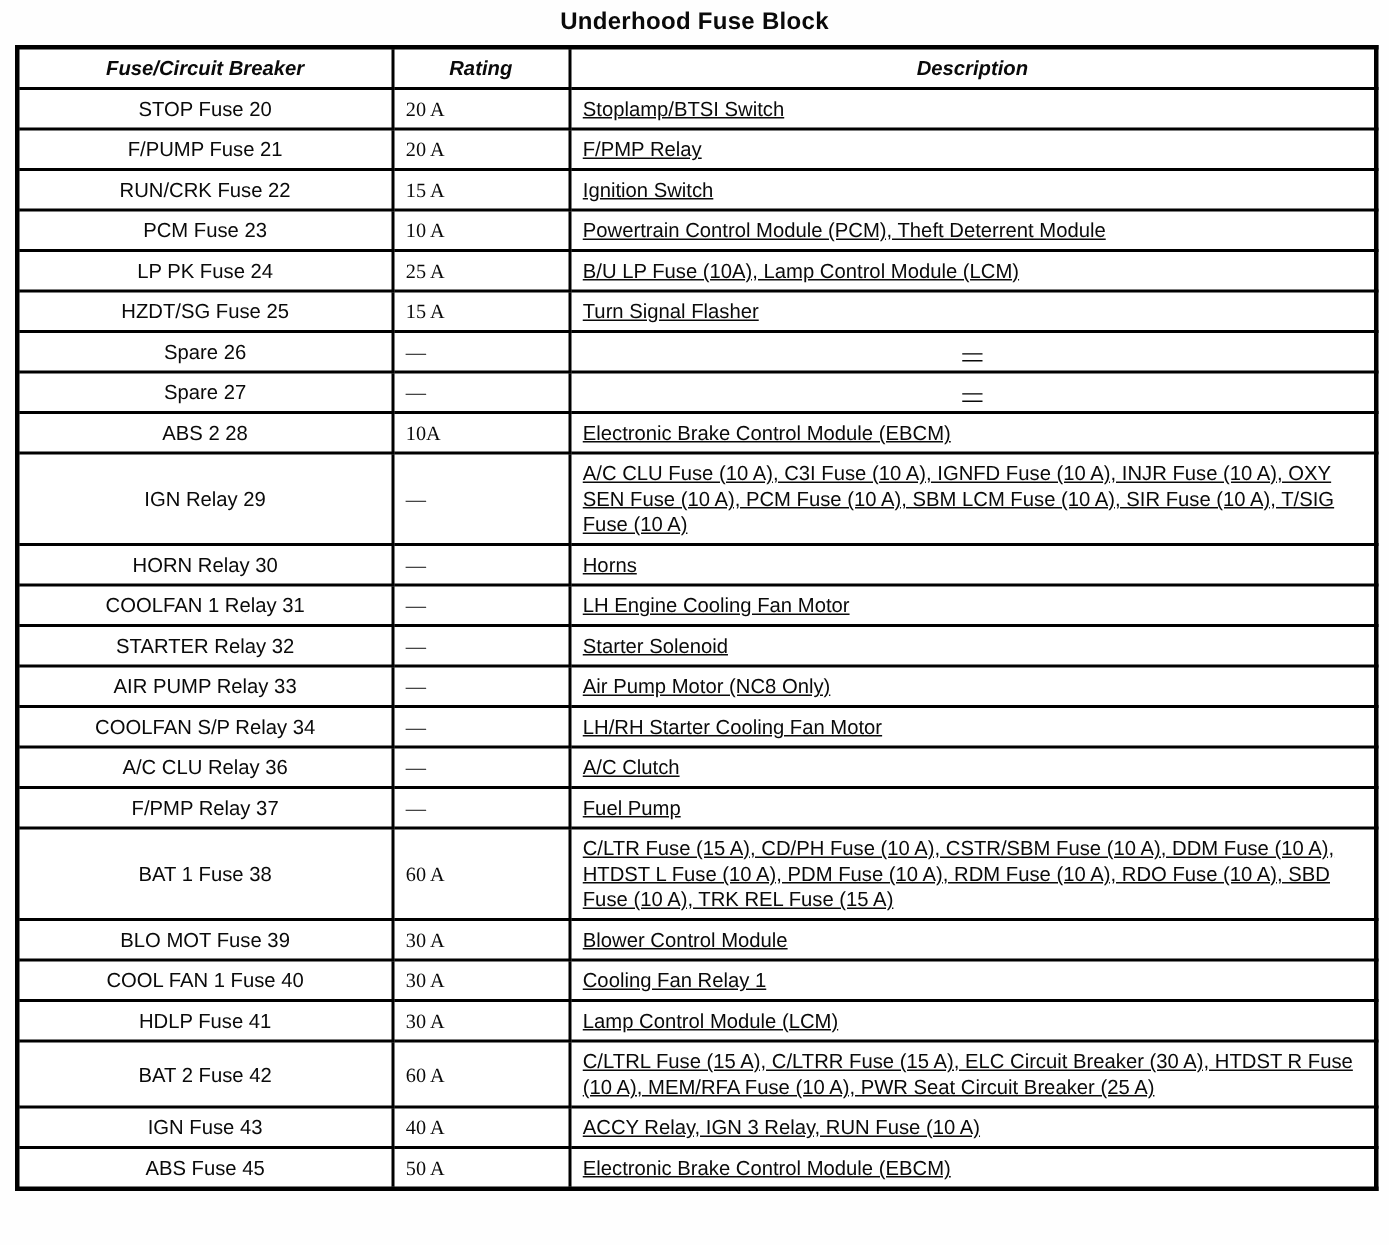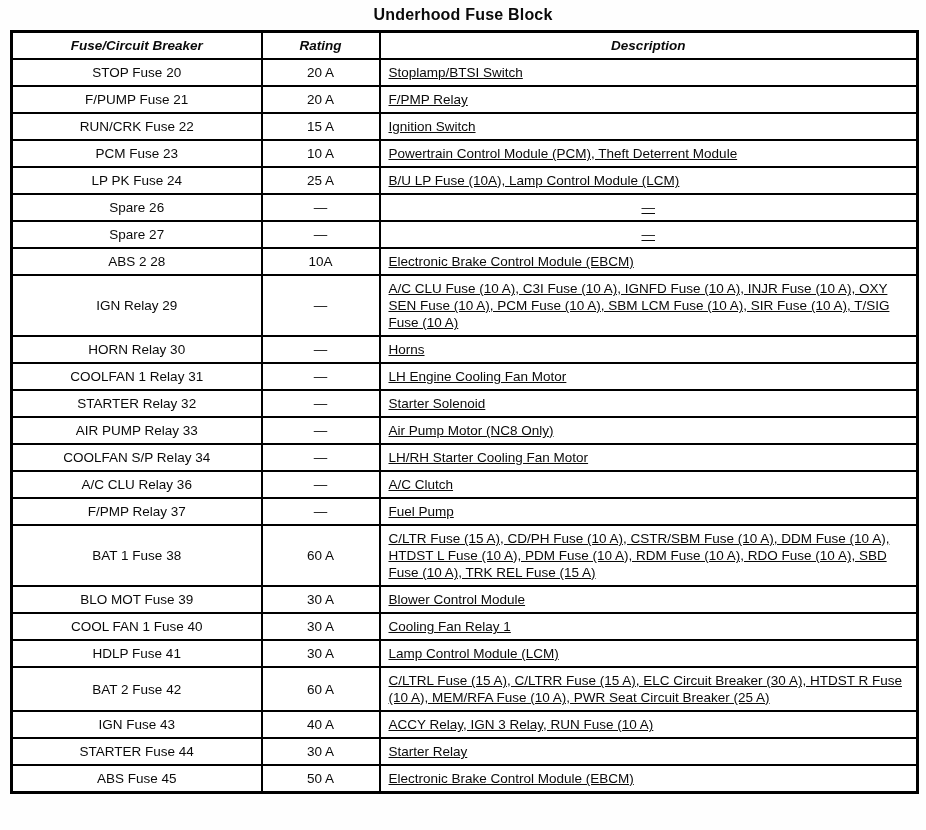--- a/index.html
+++ b/index.html
@@ -44,21 +44,21 @@
     font-weight: bold;
     text-align: center;
     font-size: 13.5px;
     padding: 4px 6px;
     font-style: italic;
   }
   col.col-fuse   { width: 250px; }
   col.col-rating { width: 118px; }
   col.col-desc   { width: 538px; }
   td.fuse-cell   { text-align: center; }
-  td.rating-cell { text-align: center; }
+  td.rating-cell { text-align: left; font-family: Liberation Serif, serif; }
   td.description-cell { text-align: left; text-decoration: underline; }
   td.description-cell.dash-center { text-align: center; }
 </style>
 </head>
 <body>
 
 <div class="page">
 
   <div class="doc-title">Underhood Fuse Block</div>
 
@@ -95,20 +95,25 @@
           <td class="fuse-cell">PCM Fuse 23</td>
           <td class="rating-cell">10 A</td>
           <td class="description-cell">Powertrain Control Module (PCM), Theft Deterrent Module</td>
         </tr>
         <tr>
           <td class="fuse-cell">LP PK Fuse 24</td>
           <td class="rating-cell">25 A</td>
           <td class="description-cell">B/U LP Fuse (10A), Lamp Control Module (LCM)</td>
         </tr>
         <tr>
+          <td class="fuse-cell">HZDT/SG Fuse 25</td>
+          <td class="rating-cell">15 A</td>
+          <td class="description-cell">Turn Signal Flasher</td>
+        </tr>
+        <tr>
           <td class="fuse-cell">Spare 26</td>
           <td class="rating-cell">—</td>
           <td class="description-cell dash-center">—</td>
         </tr>
         <tr>
           <td class="fuse-cell">Spare 27</td>
           <td class="rating-cell">—</td>
           <td class="description-cell dash-center">—</td>
         </tr>
         <tr>
@@ -180,25 +185,20 @@
           <td class="fuse-cell">BAT 2 Fuse 42</td>
           <td class="rating-cell">60 A</td>
           <td class="description-cell">C/LTRL Fuse (15 A), C/LTRR Fuse (15 A), ELC Circuit Breaker (30 A), HTDST R Fuse (10 A), MEM/RFA Fuse (10 A), PWR Seat Circuit Breaker (25 A)</td>
         </tr>
         <tr>
           <td class="fuse-cell">IGN Fuse 43</td>
           <td class="rating-cell">40 A</td>
           <td class="description-cell">ACCY Relay, IGN 3 Relay, RUN Fuse (10 A)</td>
         </tr>
         <tr>
-          <td class="fuse-cell">STARTER Fuse 44</td>
-          <td class="rating-cell">30 A</td>
-          <td class="description-cell">Starter Relay</td>
-        </tr>
-        <tr>
           <td class="fuse-cell">ABS Fuse 45</td>
           <td class="rating-cell">50 A</td>
           <td class="description-cell">Electronic Brake Control Module (EBCM)</td>
         </tr>
       </tbody>
   </table>
 
 </div>
 
 </body></html>

